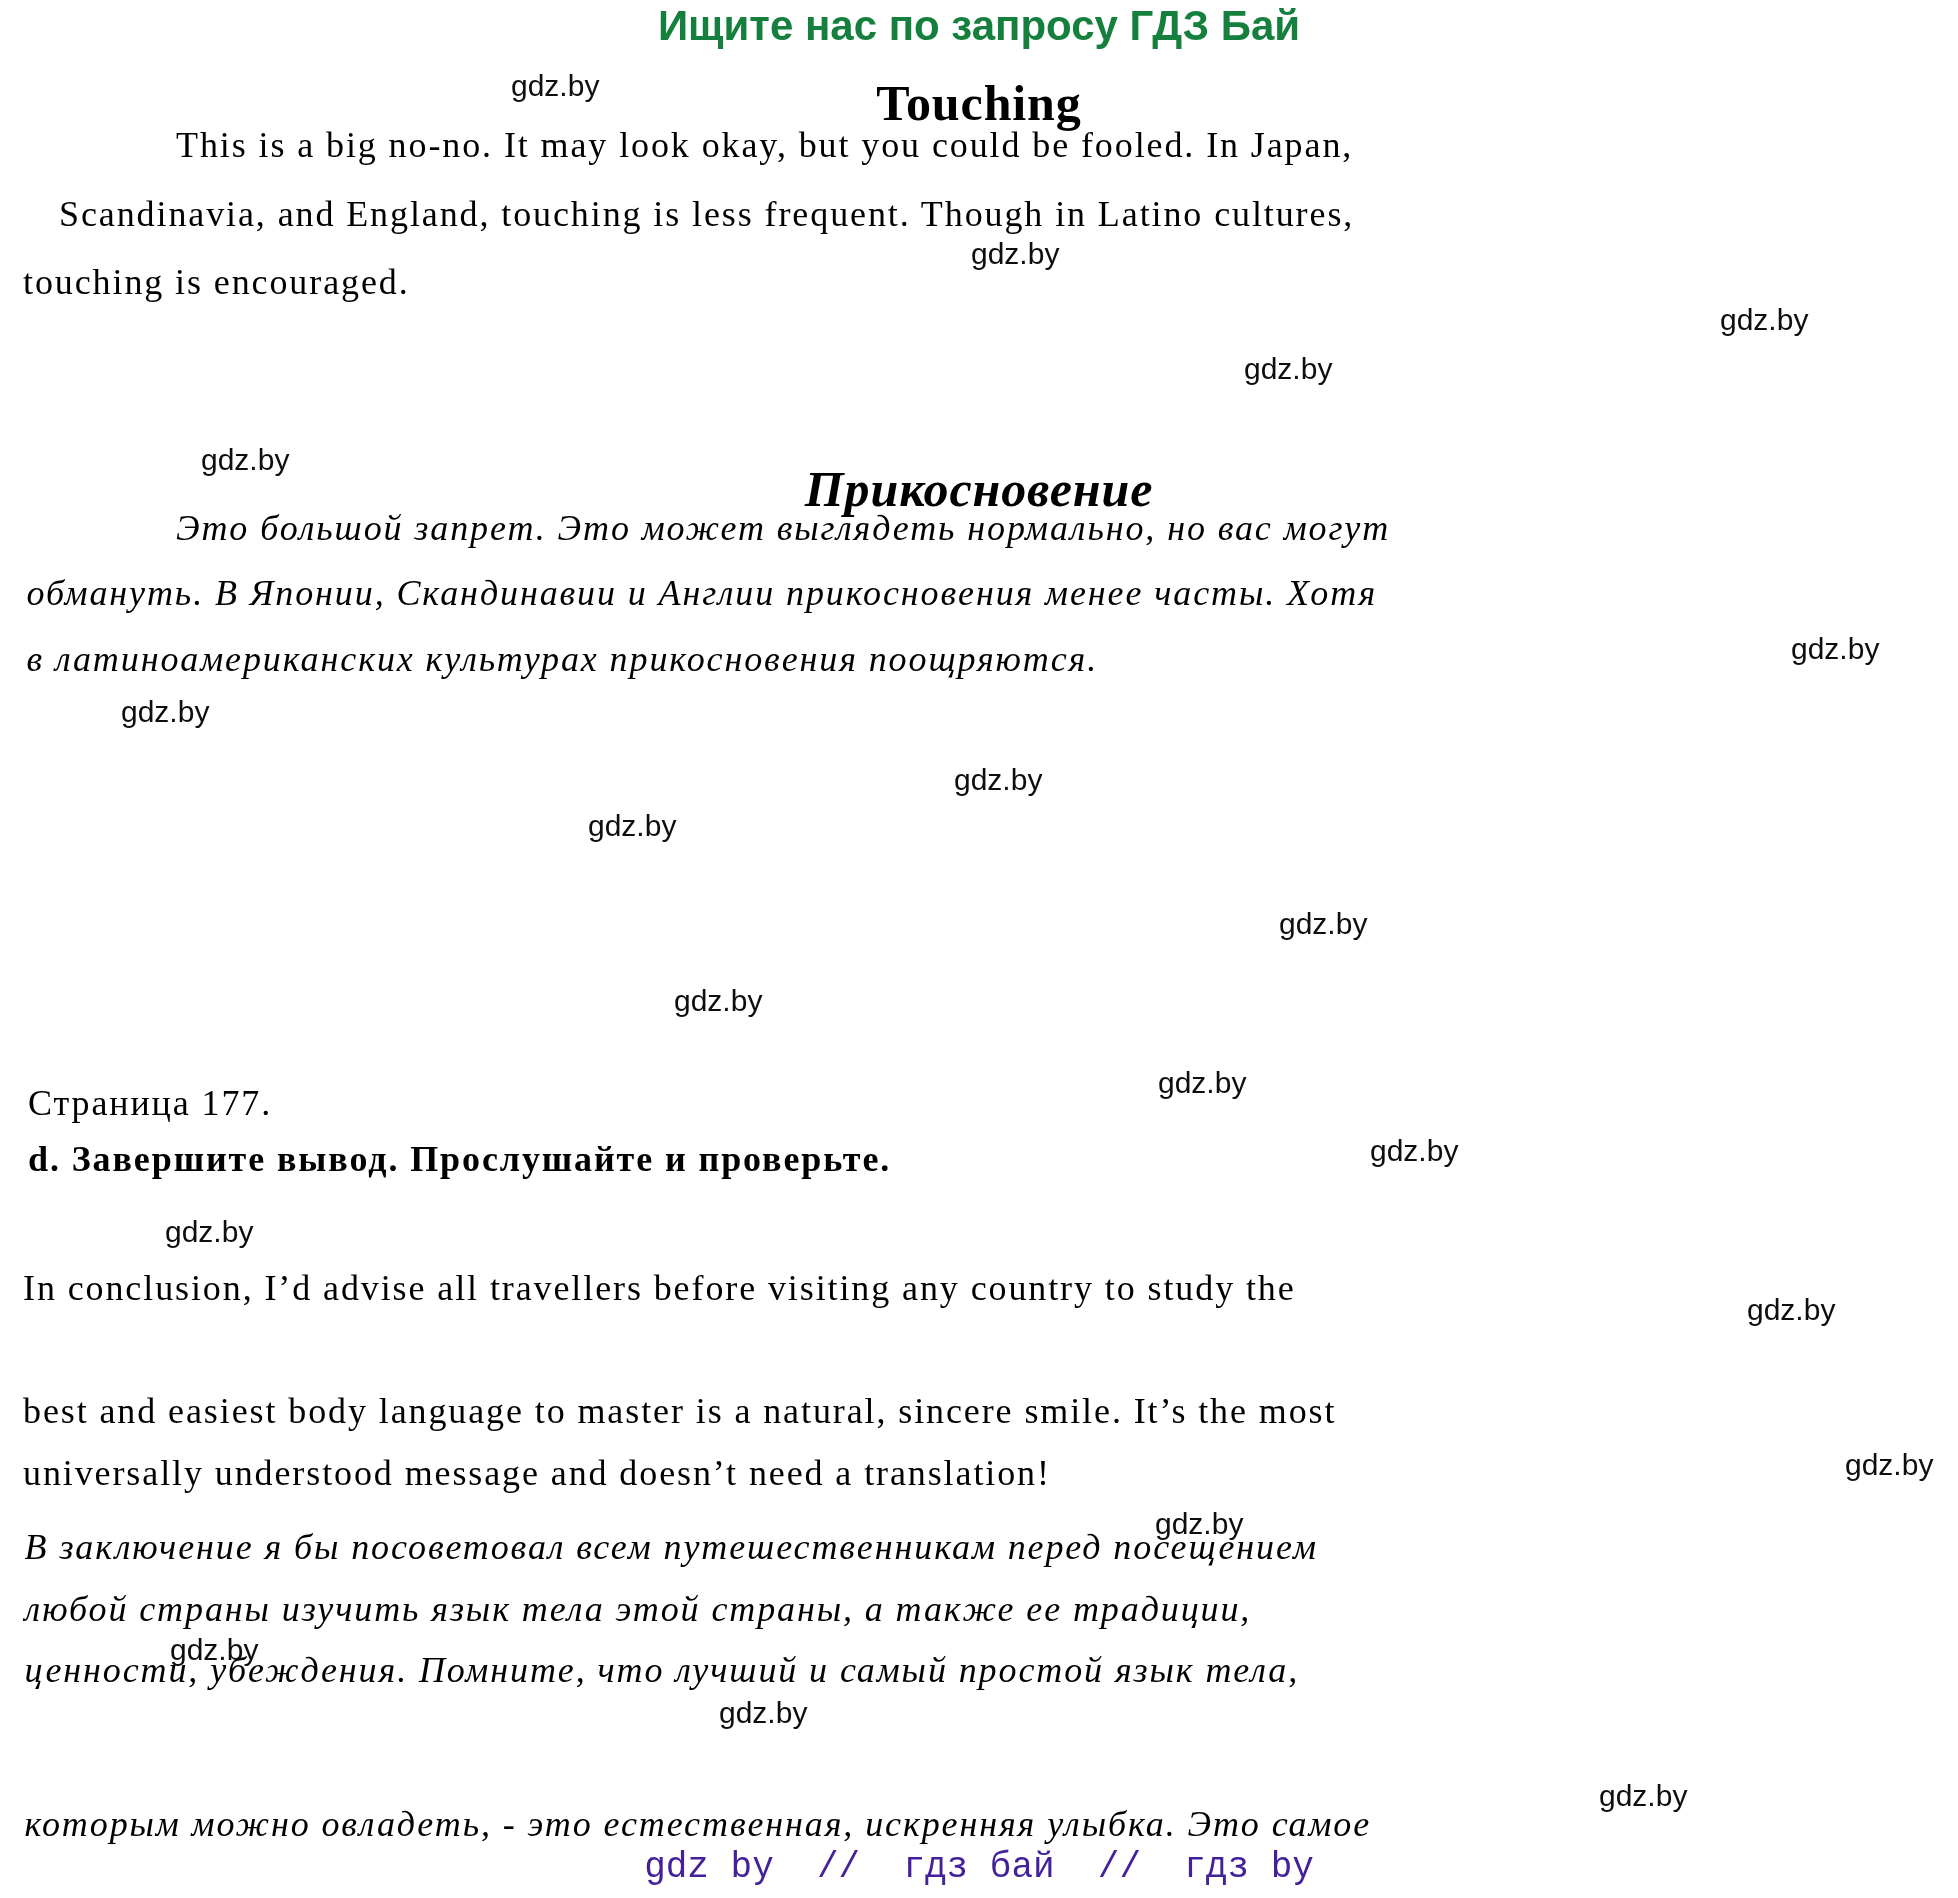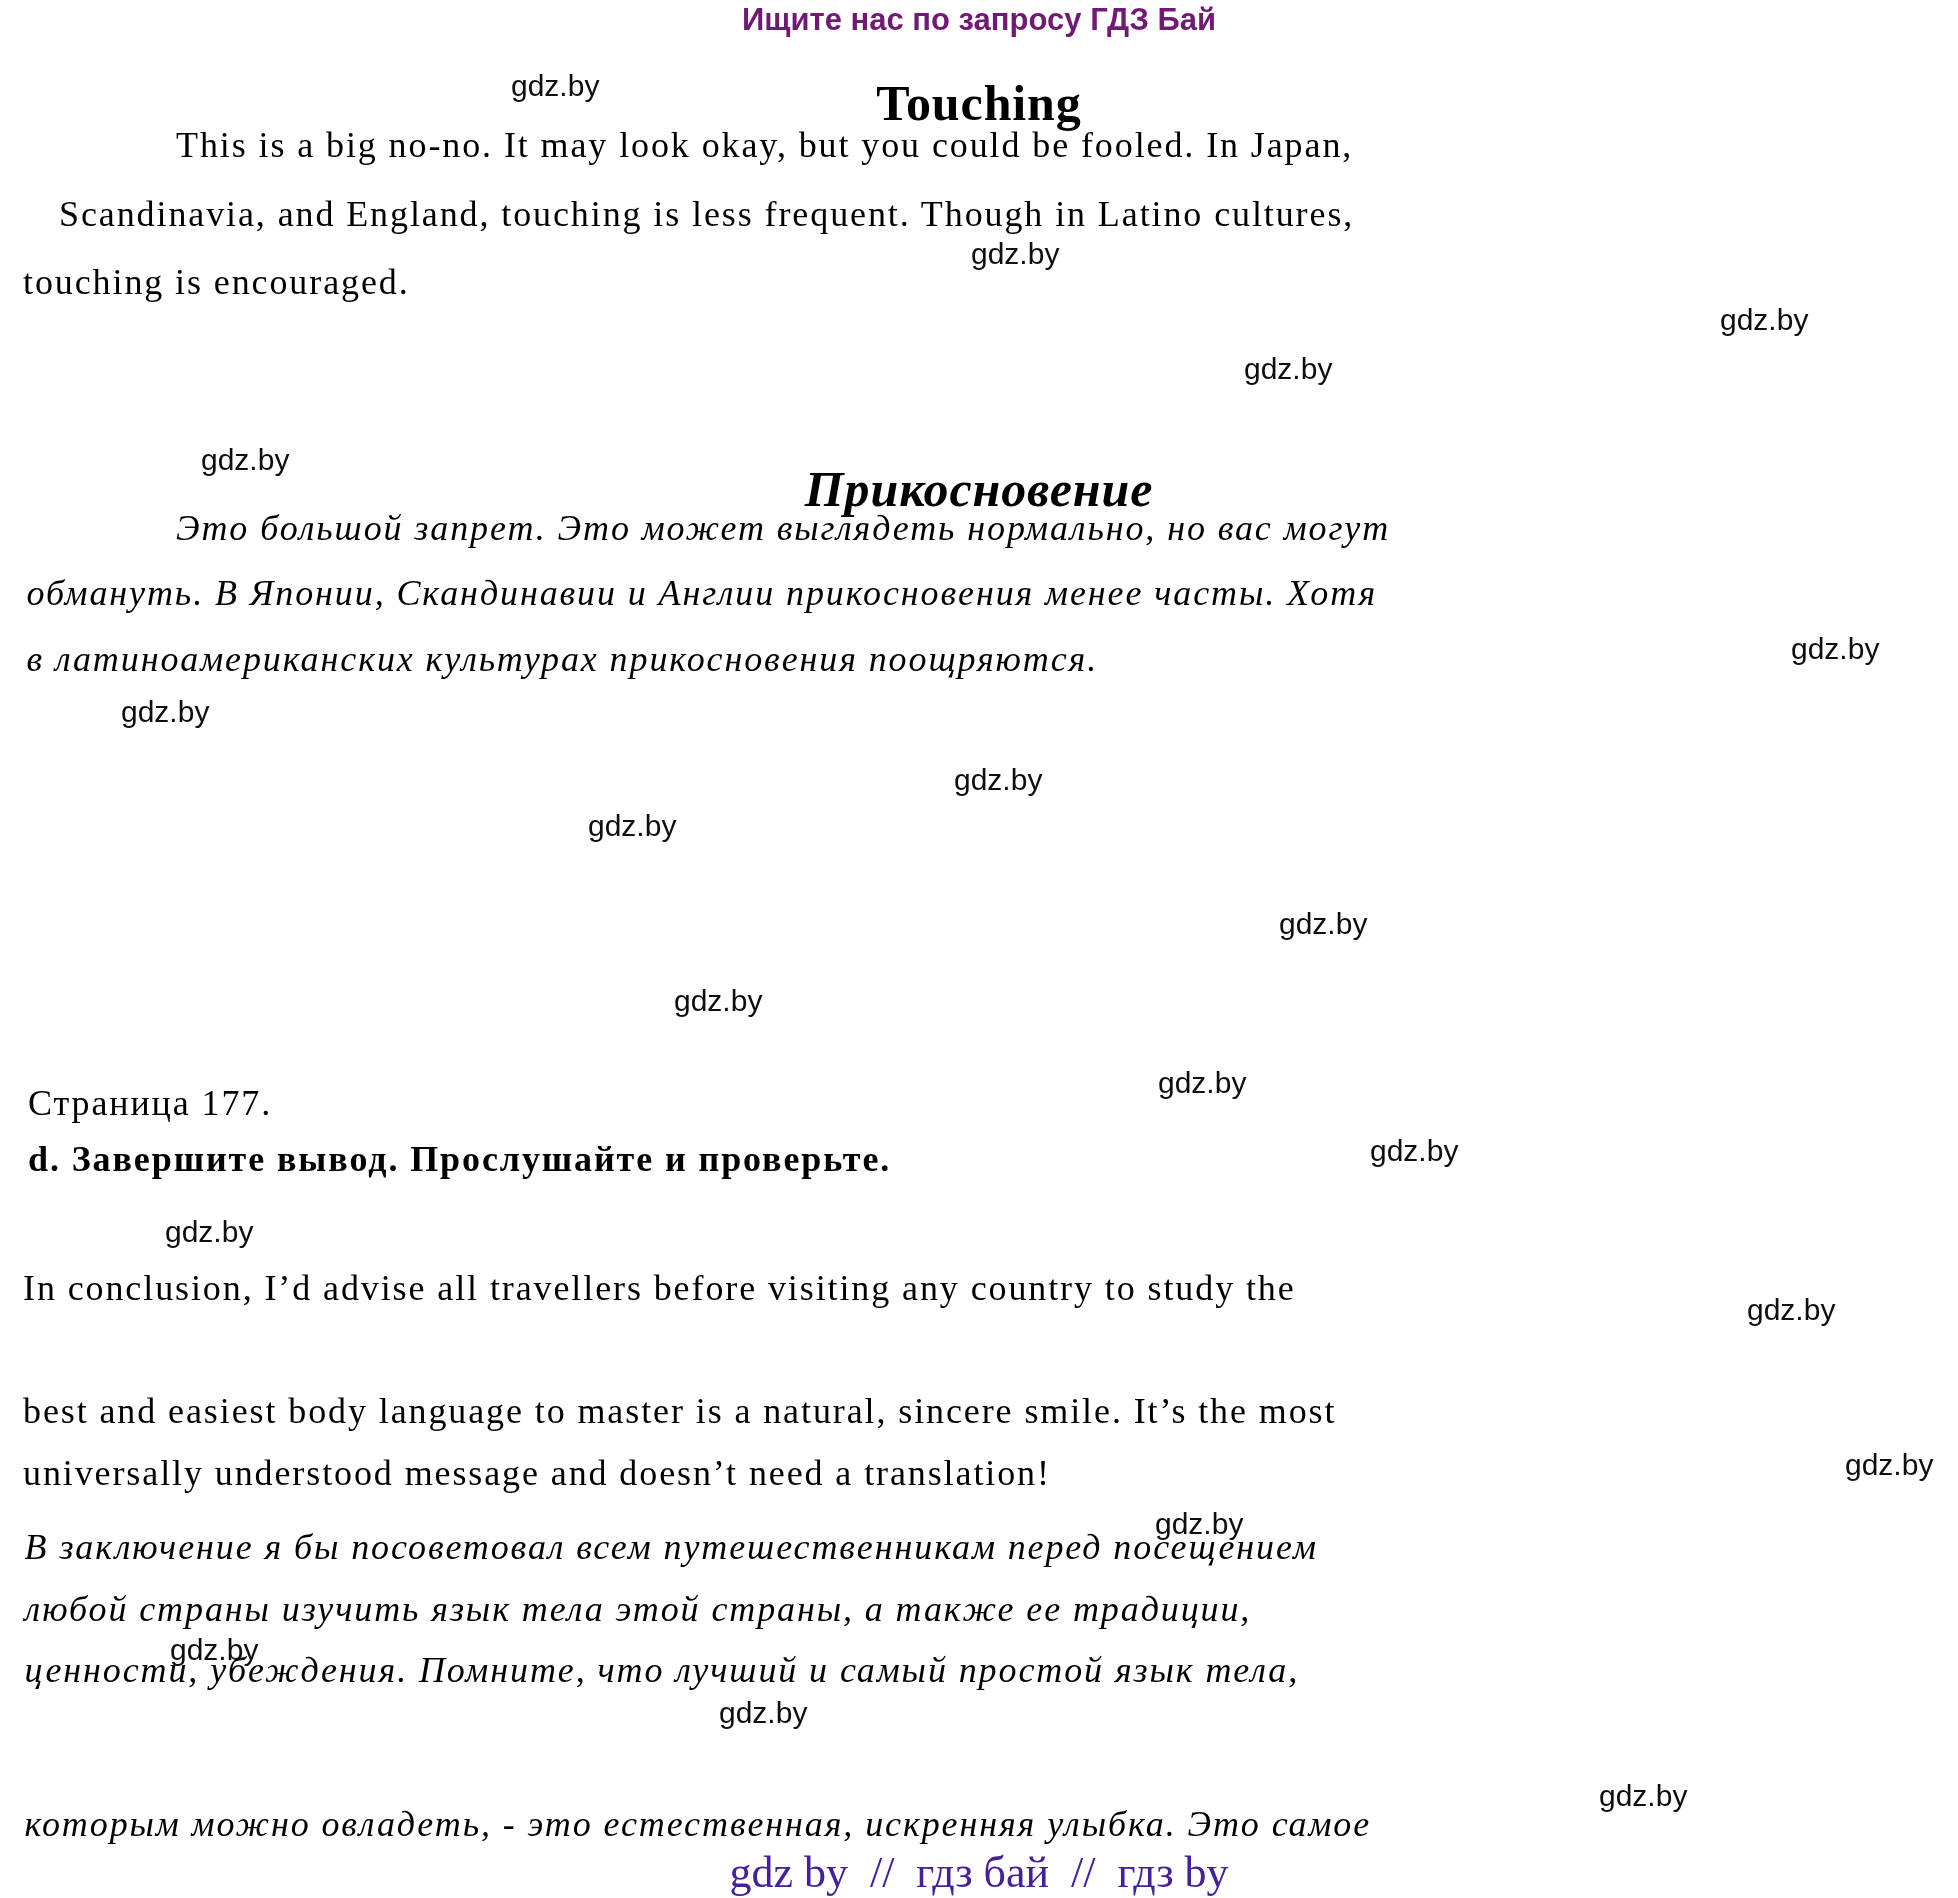--- a/index.html
+++ b/index.html
@@ -33,30 +33,30 @@
     color: #0e0e0e;
     white-space: nowrap;
   }
   
   .promo {
     position: absolute;
     top: 1.9px; left: 0; width: 100%;
     text-align: center;
     font-family: "Liberation Sans", sans-serif;
     font-weight: bold;
-    font-size: 31px;
-    color: #701a75;
+    font-size: 42px;
+    color: #15803d;
   }
   
   .footer {
     position: absolute;
     top: 1847px; left: 0; width: 100%;
     text-align: center;
-    font-family: Liberation Serif, serif;
-    font-size: 44px;
+    font-family: Liberation Mono, monospace;
+    font-size: 36px;
     color: #44219B;
     white-space: pre;
   }
 </style>
 </head>
 <body>
 
 <div class="page">
 
   <div class="promo">Ищите нас по запросу ГДЗ Бай</div>

